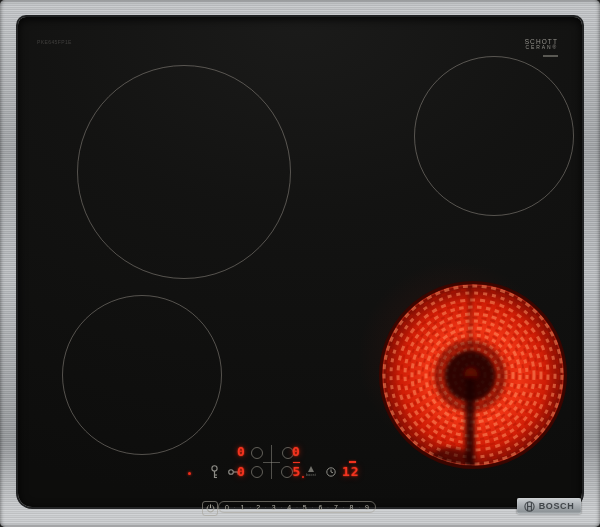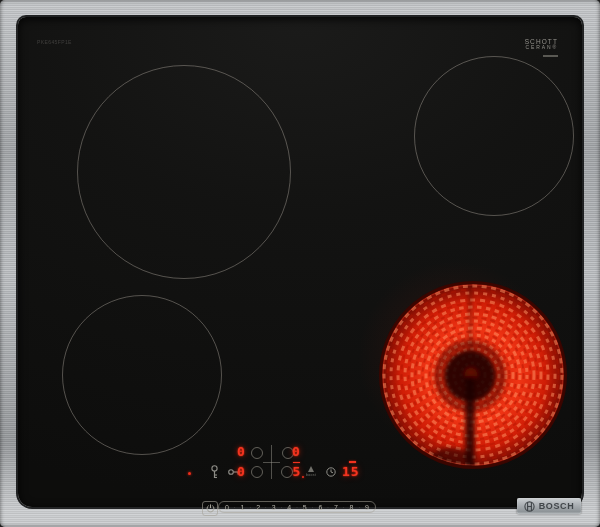--- a/index.html
+++ b/index.html
@@ -184,21 +184,21 @@
       <span class="lbl">boost</span>
     </div>
 
     <svg class="dimicon" style="left:308px;top:450px;" width="10" height="10" viewBox="0 0 10 10">
       <circle cx="5" cy="5" r="4.2" fill="none" stroke="#8f8e88" stroke-width="1"></circle>
       <line x1="5" y1="5" x2="5" y2="2.4" stroke="#8f8e88" stroke-width="1"></line>
       <line x1="5" y1="5" x2="7" y2="5.8" stroke="#8f8e88" stroke-width="1"></line>
     </svg>
 
     <div class="overbar" style="left:331px;top:444px;"></div>
-    <div class="seg" style="left:324px;top:448px;letter-spacing:1px;">15</div>
+    <div class="seg" style="left:324px;top:448px;letter-spacing:1px;">12</div>
 
     <div id="power-btn">
       <svg width="9" height="9" viewBox="0 0 9 9">
         <path d="M 2.7 1.6 A 3.4 3.4 0 1 0 6.3 1.6" fill="none" stroke="#a5a39a" stroke-width="1"></path>
         <line x1="4.5" y1="0.4" x2="4.5" y2="4" stroke="#a5a39a" stroke-width="1.1"></line>
       </svg>
     </div>
     <div id="power-slider">
         <span class="num">0</span>
         <span class="dot">·</span>

